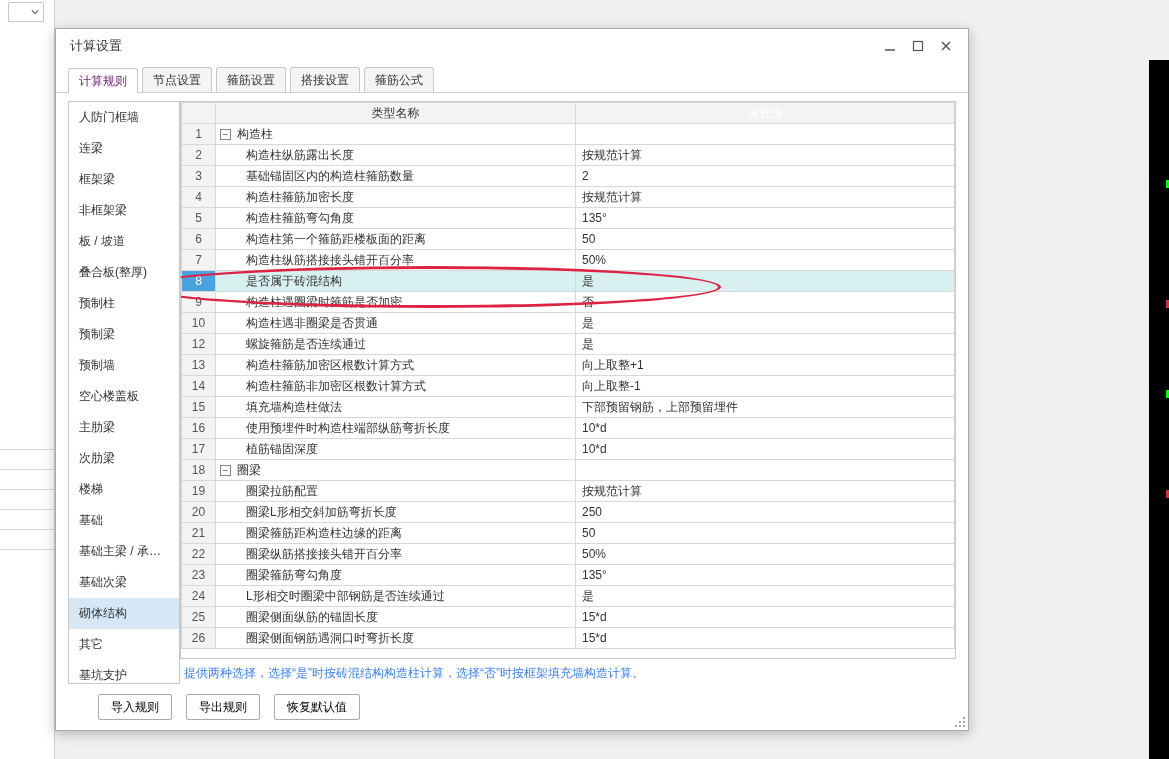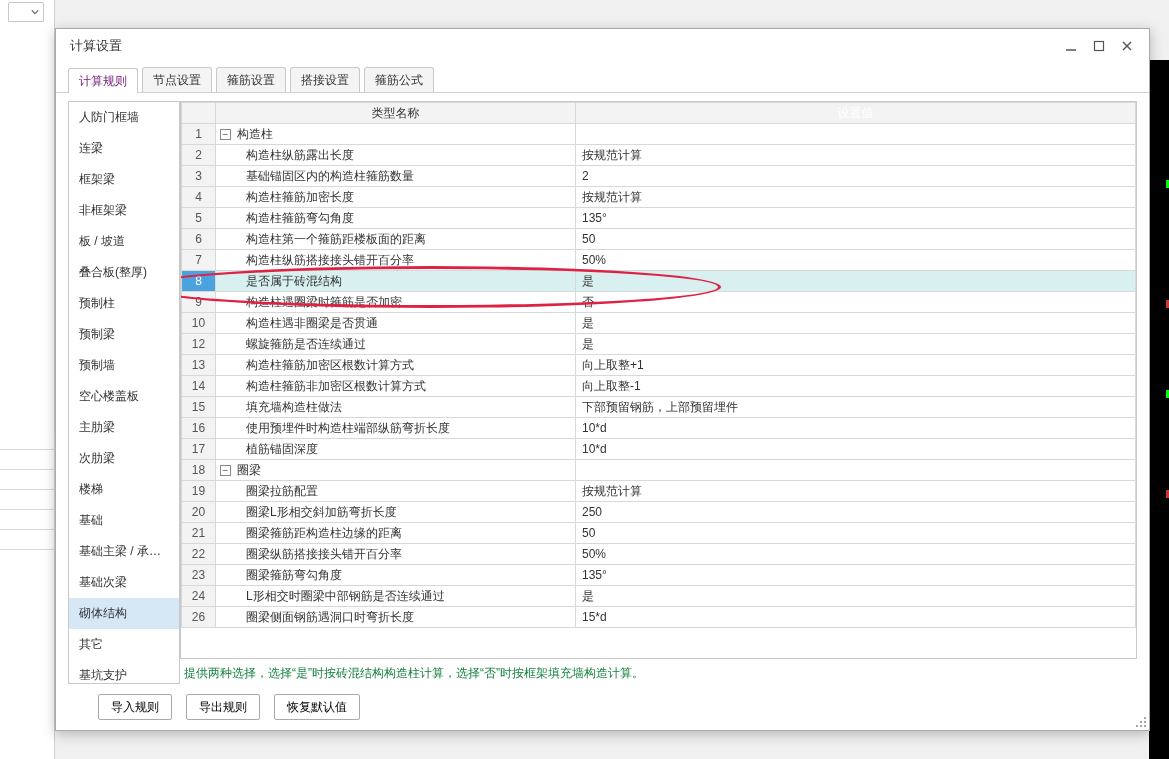--- a/index.html
+++ b/index.html
@@ -51,21 +51,21 @@
     background: #000;
   }
   .bg-right .stripe {
     position: absolute; right: 0; width: 3px; height: 8px;
   }
 
   .dialog {
     position: absolute;
     left: 55px;
     top: 28px;
-    width: 1095px;
+    width: 914px;
     height: 703px;
     background: #fff;
     border: 1px solid #aaa;
     box-shadow: 0 3px 12px rgba(0,0,0,0.25);
     display: flex;
     flex-direction: column;
   }
   .titlebar {
     height: 34px;
     display: flex;
@@ -201,21 +201,21 @@
   .highlight-ellipse {
     position: absolute;
     border: 3px solid #d24;
     border-radius: 50%;
     pointer-events: none;
     z-index: 10;
   }
 
   .hint {
     padding: 6px 4px 2px 4px;
-    color: #15803d;
+    color: #3b82f6;
   }
 
   .footer {
     padding: 10px 12px;
     display: flex;
     gap: 14px;
     align-items: center;
     margin-left: 30px;
   }
   .btn {
@@ -443,20 +443,25 @@
                 <td class="rownum">23</td>
                 <td class="name-cell"><span>圈梁箍筋弯勾角度</span></td>
                 <td>135°</td>
               </tr>
               <tr class="leaf">
                 <td class="rownum">24</td>
                 <td class="name-cell"><span>L形相交时圈梁中部钢筋是否连续通过</span></td>
                 <td>是</td>
               </tr>
               <tr class="leaf">
+                <td class="rownum">25</td>
+                <td class="name-cell"><span>圈梁侧面纵筋的锚固长度</span></td>
+                <td>15*d</td>
+              </tr>
+              <tr class="leaf">
                 <td class="rownum">26</td>
                 <td class="name-cell"><span>圈梁侧面钢筋遇洞口时弯折长度</span></td>
                 <td>15*d</td>
               </tr>
             </tbody>
         </table>
 
         <div class="highlight-ellipse" style="left:-40px; top:164px; width:580px; height:42px;"></div>
       </div>
       <div class="hint">提供两种选择，选择“是”时按砖混结构构造柱计算，选择“否”时按框架填充墙构造计算。</div>

